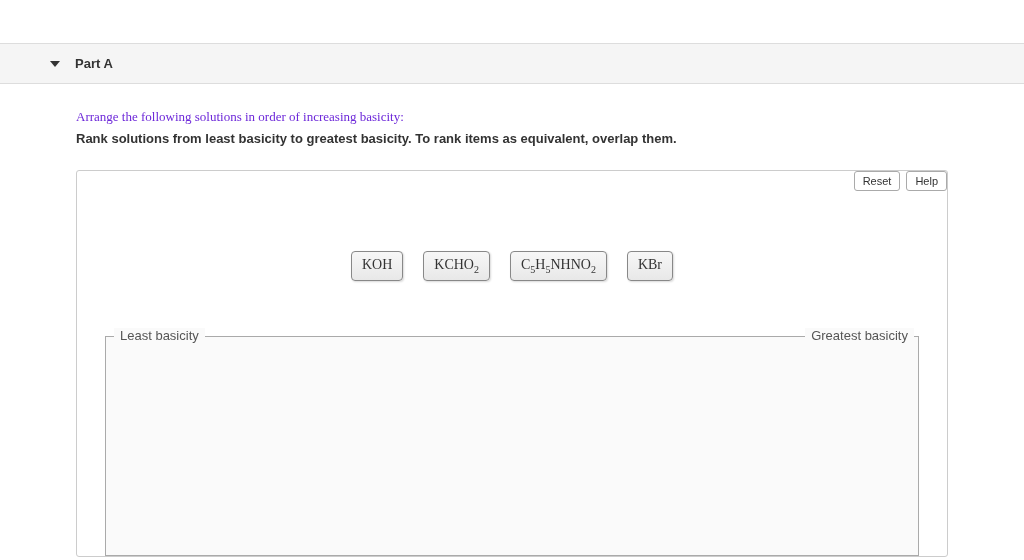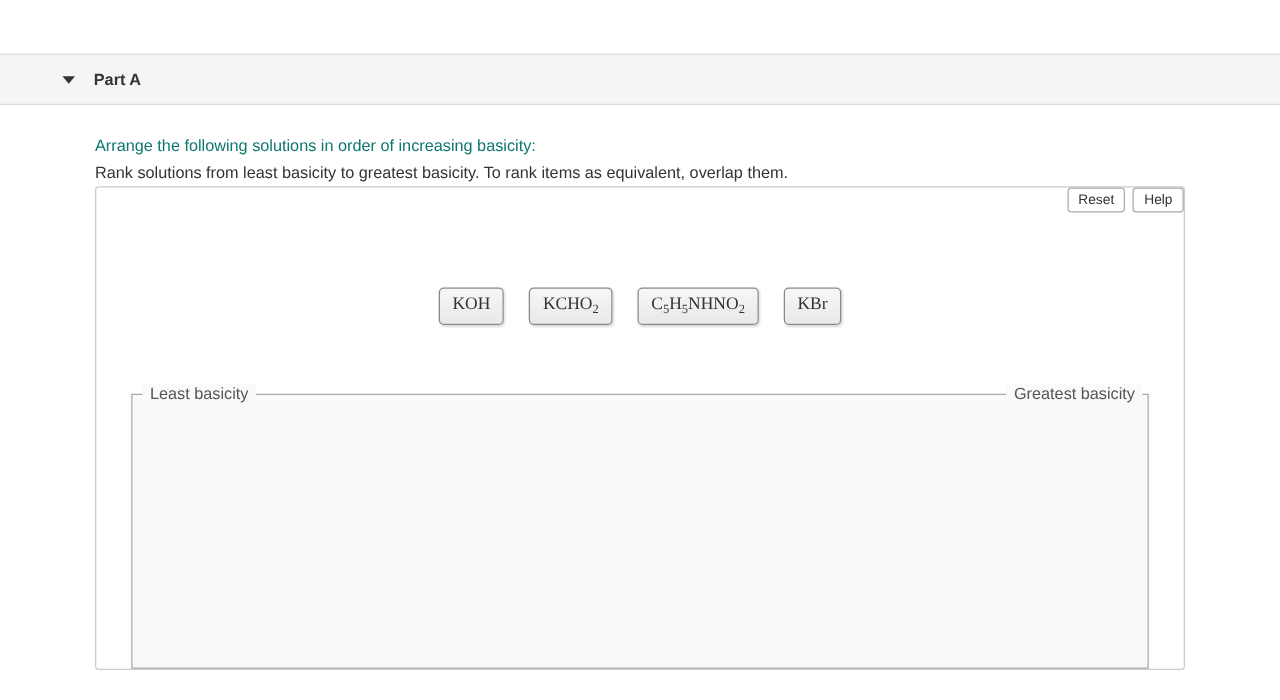--- a/index.html
+++ b/index.html
@@ -34,25 +34,26 @@
     }
     .part-title {
       font-weight: bold;
       font-size: 13px;
     }
     .content {
       padding: 0 76px 20px 76px;
     }
     .instruction-main {
       margin-bottom: 6px;
-      color: #0f766e;
+      color: #6d28d9;
+      font-family: Liberation Serif, serif;
     }
     .instruction-bold {
-      font-weight: normal;
-      margin-bottom: 4px;
+      font-weight: bold;
+      margin-bottom: 24px;
       color: #333;
     }
     .work-area {
       border: 1px solid #ccc;
       border-radius: 3px;
       padding: 0;
       position: relative;
       background: #fff;
     }
     .button-row {

